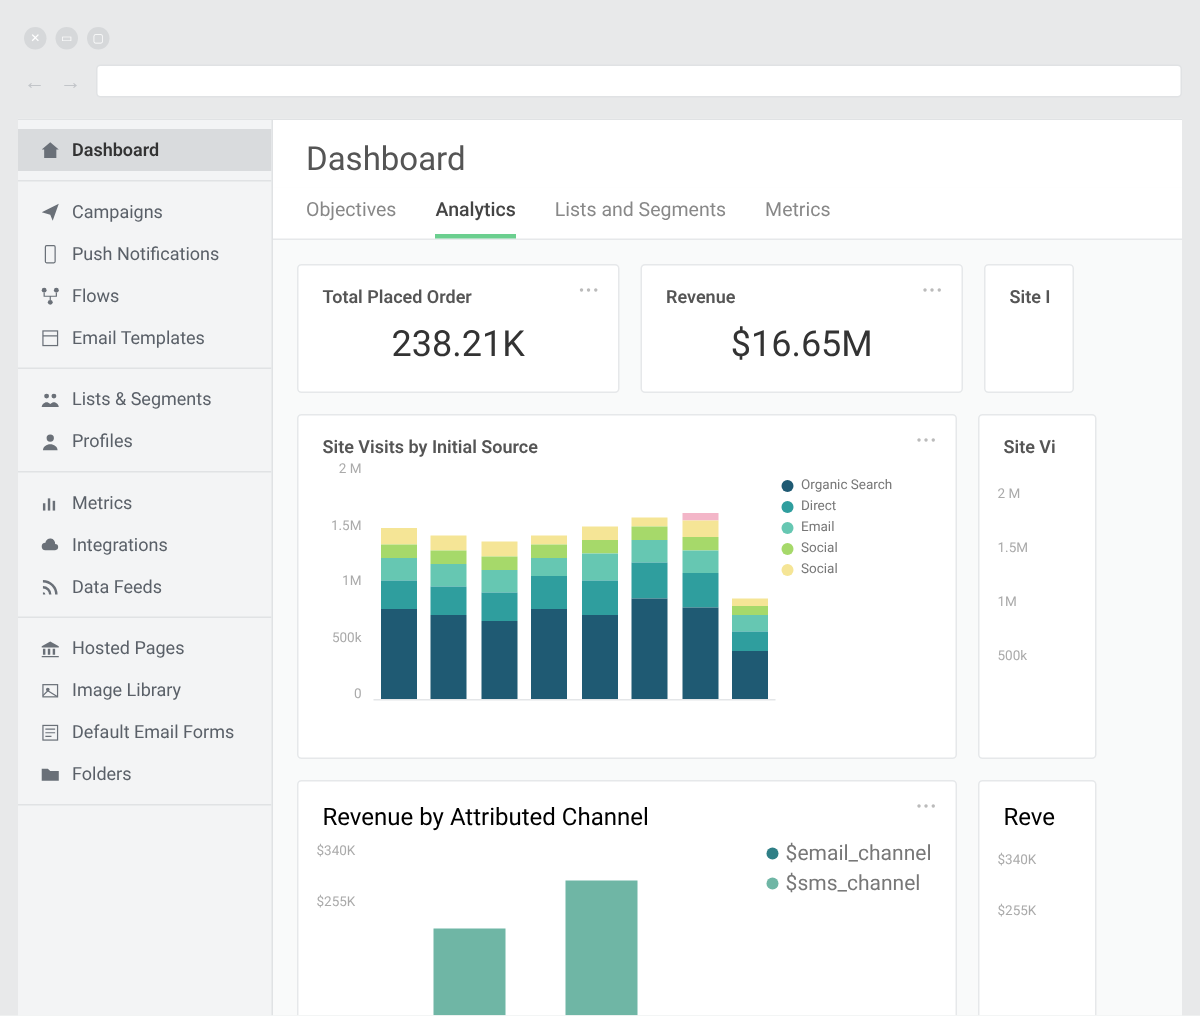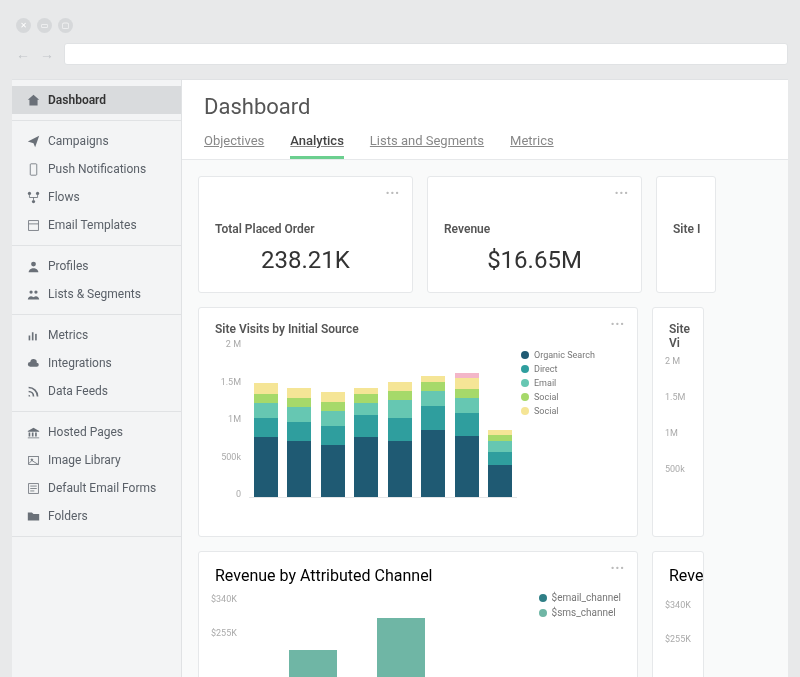--- a/index.html
+++ b/index.html
@@ -11,50 +11,50 @@
   .nav-arrow { color: #c2c5c9; font-size: 14px; }
   .url-bar { flex: 1; height: 22px; background: #fff; border-radius: 3px; border:1px solid #e0e2e4; }
   .app { flex:1; display:flex; background:#fff; border-top:1px solid #e0e2e4; overflow:hidden; }
   .sidebar { width: 170px; background:#f3f4f5; border-right:1px solid #e0e2e4; overflow-y:auto; font-size:12px; color:#5a6068; }
   .side-group { border-bottom:1px solid #e0e2e4; padding: 6px 0; }
   .side-item { display:flex; align-items:center; gap:8px; padding:7px 14px; cursor:pointer; }
   .side-item.active { background:#d9dbdd; font-weight:600; color:#333; }
   .side-icon { width:14px; height:14px; display:inline-flex; align-items:center; justify-content:center; color:#6a7078; flex-shrink:0;}
   .main { flex:1; overflow:hidden; display:flex; flex-direction:column; background:#f9fafa; }
   .page-title { font-size:22px; font-weight:400; color:#555; padding: 14px 22px 6px; background:#fff; }
-  .tabs { display:flex; gap:26px; padding: 0 22px; background:#fff; border-bottom:1px solid #e6e8ea; font-size:13px; color:#888;text-decoration:underline; }
+  .tabs { display:flex; gap:26px; padding: 0 22px; background:#fff; border-bottom:1px solid #e6e8ea; font-size:13px; color:#888; }
   .tab { padding: 8px 0; cursor:pointer; }
   .tab.active { color:#444; border-bottom:3px solid #6bcf8f; font-weight:500; }
   .content { flex:1; padding:16px 0 0 16px; overflow:hidden; }
   .cards-row { display:flex; gap:14px; margin-bottom:14px; }
   .card { background:#fff; border:1px solid #e6e8ea; border-radius:3px; padding:14px 16px; position:relative; }
   .card .dots { position:absolute; top:10px; right:12px; color:#bbb; letter-spacing:1px; font-size:11px; cursor:pointer;}
   .card-small { width:215px; }
-  .card-small .label { font-size:12px; color:#555; font-weight:600; margin-bottom:6px;margin-top:31px;}
+  .card-small .label { font-size:12px; color:#555; font-weight:600; margin-bottom:6px;}
   .card-small .value { font-size:24px; color:#333; text-align:center; padding:4px 0;}
   .card-cut { width:60px; overflow:hidden; white-space:nowrap; }
   .card-wide { width:440px; height:230px; }
   .card-wide .label { font-size:12px; color:#555; font-weight:600; margin-bottom:8px;}
   .chart-wrap { display:flex; height:170px; }
   .chart-area { flex:1; position:relative; }
   .y-axis { position:absolute; left:0; top:0; bottom:16px; width:30px; font-size:9px; color:#aaa; }
   .y-tick { position:absolute; right:4px; transform:translateY(-50%); }
   .bars-region { position:absolute; left:34px; right:4px; top:0; bottom:16px; display:flex; align-items:flex-end; justify-content:space-around; border-bottom:1px solid #e4e6e8;}
   .bar-col { width:24px; display:flex; flex-direction:column-reverse; }
   .seg { width:100%; }
   .legend { width:100px; font-size:9px; color:#777; padding-top:6px;}
   .legend-item { display:flex; align-items:center; gap:5px; margin-bottom:4px;}
   .swatch { width:8px; height:8px; border-radius:50%; }
   .card-chart2 { width:440px; height:160px; overflow:hidden;}
   .chart2-bars { position:absolute; left:50px; right:4px; top:42px; bottom:0; display:flex; align-items:flex-end; gap:40px; padding-left:40px;}
   .chart2-bar { width:48px; background:#6fb6a5; }
   .y2-ticks { position:absolute; left:12px; top:42px; font-size:9px; color:#aaa;}
   .y2-ticks div{ margin-bottom:24px;}
-  .legend2 { position:absolute; right:16px; top:40px; font-size:10px; color:#777;}
-  .side-cut { width:52px; }
+  .legend2 { position:absolute; right:16px; top:40px; font-size:14px; color:#777;}
+  .side-cut { width:79px; }
 </style>
 </head>
 <body>
 
 <div class="browser-frame">
   <div class="window-controls">
     <div class="wc">✕</div>
     <div class="wc">▭</div>
     <div class="wc">▢</div>
   </div>
@@ -111,35 +111,35 @@
                 <line x1="2" y1="6" x2="14" y2="6"></line>
               </svg>
             </span>
             <span>Email Templates</span>
           </div>
         </div>
         <div class="side-group">
           <div class="side-item">
             <span class="side-icon">
               <svg viewBox="0 0 16 16" width="13" height="13" fill="currentColor">
-                <circle cx="8" cy="5" r="3"></circle>
-                <path d="M2 15c0-3 3-5 6-5s6 2 6 5"></path>
-              </svg>
-            </span>
-            <span>Profiles</span>
-          </div>
-          <div class="side-item">
-            <span class="side-icon">
-              <svg viewBox="0 0 16 16" width="13" height="13" fill="currentColor">
                 <circle cx="5" cy="5" r="2"></circle>
                 <circle cx="11" cy="5" r="2"></circle>
                 <path d="M1 14c0-2 2-4 4-4s4 2 4 4M7 14c0-2 2-4 4-4s4 2 4 4"></path>
               </svg>
             </span>
             <span>Lists &amp; Segments</span>
+          </div>
+          <div class="side-item">
+            <span class="side-icon">
+              <svg viewBox="0 0 16 16" width="13" height="13" fill="currentColor">
+                <circle cx="8" cy="5" r="3"></circle>
+                <path d="M2 15c0-3 3-5 6-5s6 2 6 5"></path>
+              </svg>
+            </span>
+            <span>Profiles</span>
           </div>
         </div>
         <div class="side-group">
           <div class="side-item">
             <span class="side-icon">
               <svg viewBox="0 0 16 16" width="13" height="13" fill="currentColor">
                 <rect x="2" y="8" width="2" height="6"></rect>
                 <rect x="6" y="4" width="2" height="10"></rect>
                 <rect x="10" y="6" width="2" height="8"></rect>
               </svg>

